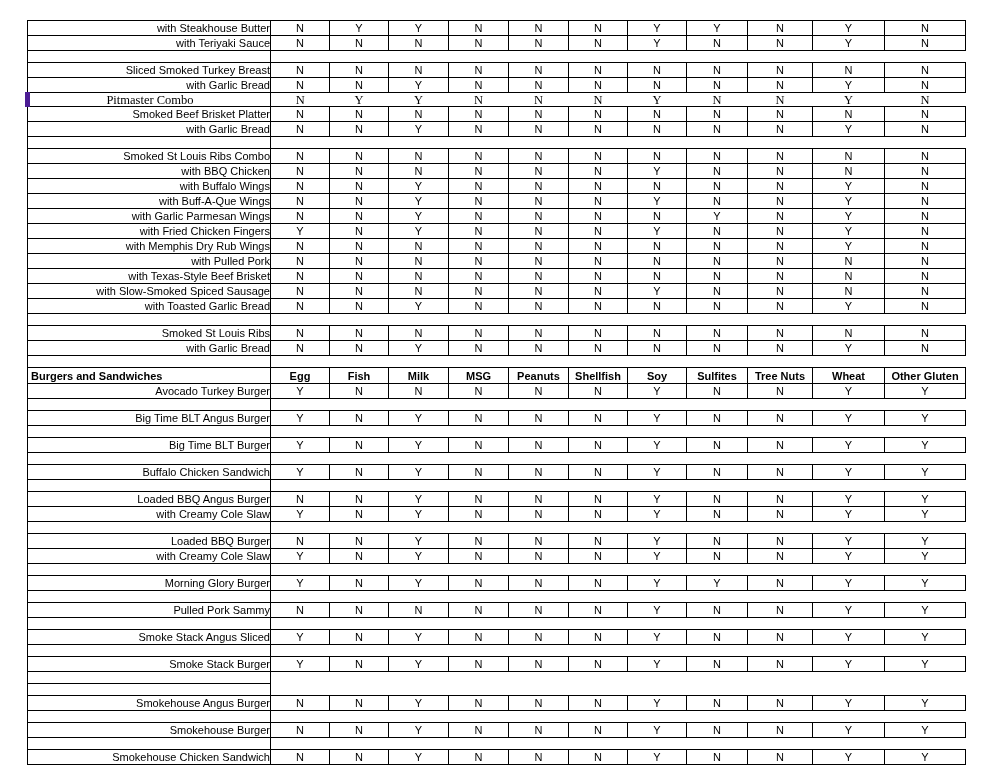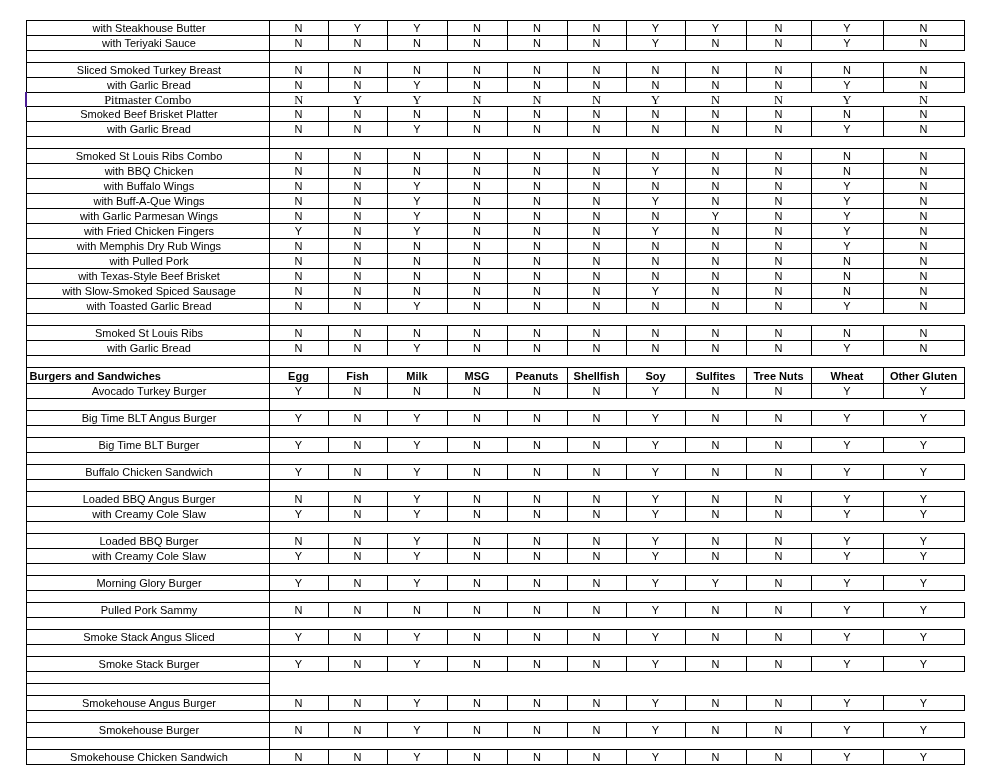--- a/index.html
+++ b/index.html
@@ -32,21 +32,21 @@
     padding: 0;
     margin: 0;
     overflow: hidden;
     white-space: nowrap;
     font-size: 11px;
     font-weight: normal;
     vertical-align: middle;
     color: #000;
   }
   .name-cell {
-    text-align: center;
+    text-align: right;
     padding-left: 3px;
   }
   .value-cell {
     text-align: center;
   }
   
   .row-data td {
     border: 1px solid #000;
     height: 14px;
     line-height: 13px;
@@ -75,22 +75,23 @@
   }
   
   .row-title td {
     border: none;
     height: 13px;
     line-height: 12px;
     font-family: "Liberation Serif", serif;
     font-size: 12.5px;
   }
   .row-title .name-cell {
+    text-align: center;
     padding-left: 0;
-    border-left: 2px solid #4c1d95;
+    border-left: 5px solid #4c1d95;
     border-right: 1px solid #000;
   }
 </style>
 </head>
 <body>
 
 <div class="page">
   <table class="allergen">
     <colgroup>
       <col style="width:243px">

